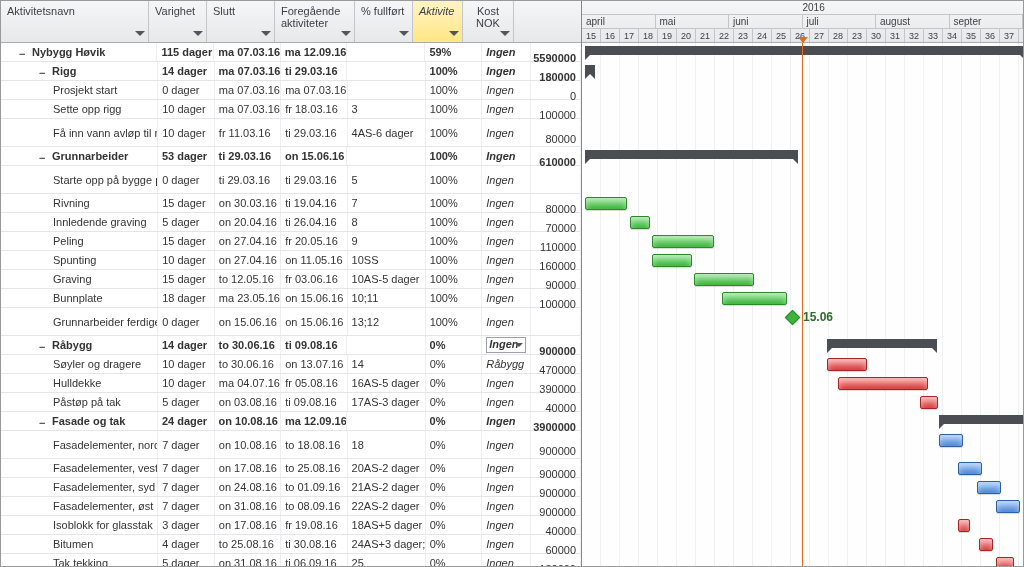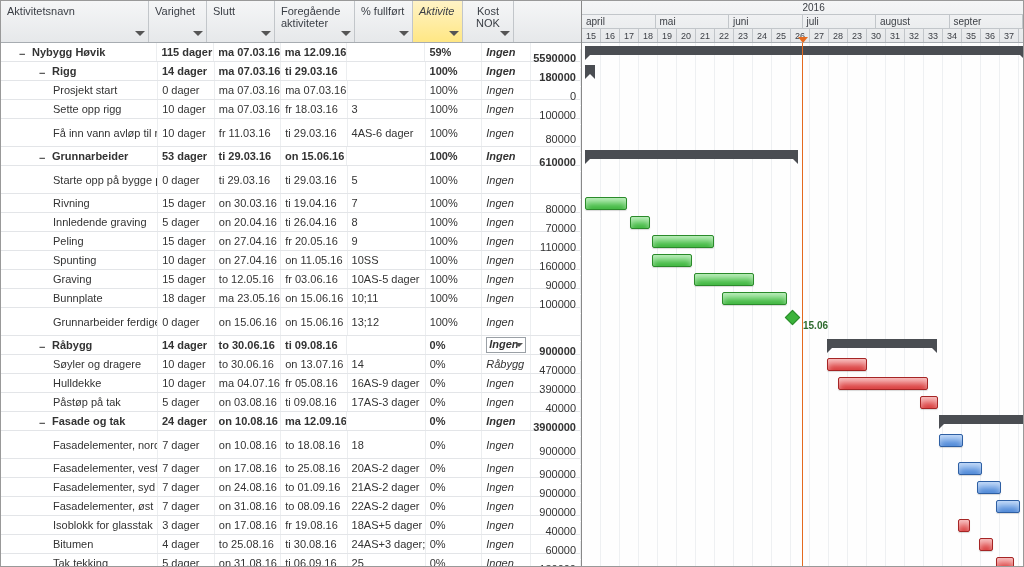--- a/index.html
+++ b/index.html
@@ -59,21 +59,21 @@
   .grow.tall { height:28px; }
   .summary-bar { position:absolute; top:3px; height:9px; background:#4a4d52; }
   .summary-bar::before,.summary-bar::after{content:"";position:absolute;top:9px;width:0;height:0;border-top:5px solid #4a4d52;}
   .summary-bar::before{left:0;border-right:5px solid transparent;}
   .summary-bar::after{right:0;border-left:5px solid transparent;}
   .task-bar { position:absolute; top:3px; height:13px; border-radius:2px; border:1px solid rgba(0,0,0,.35); box-shadow: inset 0 4px 6px rgba(255,255,255,.5), 0 1px 1px rgba(0,0,0,.15);}
   .green { background:linear-gradient(#7ddc7d,#3bb43b); border-color:#2a8a2a;}
   .red   { background:linear-gradient(#f08484,#d83a3a); border-color:#a52525;}
   .blue  { background:linear-gradient(#8ab6f0,#4d87d6); border-color:#2e5fa3;}
   .milestone { position:absolute; top:4px; width:11px; height:11px; background:#3bb43b; border:1px solid #2a8a2a; transform:rotate(45deg);}
-  .ms-label { position:absolute; top:12px; font-size:10px; color:#2e6b2e; font-weight:600;}
+  .ms-label { position:absolute; top:2px; font-size:12px; color:#2e6b2e; font-weight:600;}
 </style>
 </head>
 <body>
 
 <div class="app">
 
   <div class="grid-pane">
     <div class="grid-header">
       <div class="col-head c-name">
           <span>Aktivitetsnavn</span>
@@ -303,21 +303,21 @@
           <div class="cell c-act">Råbygg</div>
           <div class="cell c-cost">470000</div>
         </div>
         <div class="row">
           <div class="cell c-name indent2">
             <span>Hulldekke</span>
           </div>
           <div class="cell c-dur">10 dager</div>
           <div class="cell c-start">ma 04.07.16</div>
           <div class="cell c-end">fr 05.08.16</div>
-          <div class="cell c-pred">16AS-9 dager</div>
+          <div class="cell c-pred">16AS-5 dager</div>
           <div class="cell c-pct">0%</div>
           <div class="cell c-act">Ingen</div>
           <div class="cell c-cost">390000</div>
         </div>
         <div class="row">
           <div class="cell c-name indent2">
             <span>Påstøp på tak</span>
           </div>
           <div class="cell c-dur">5 dager</div>
           <div class="cell c-start">on 03.08.16</div>

